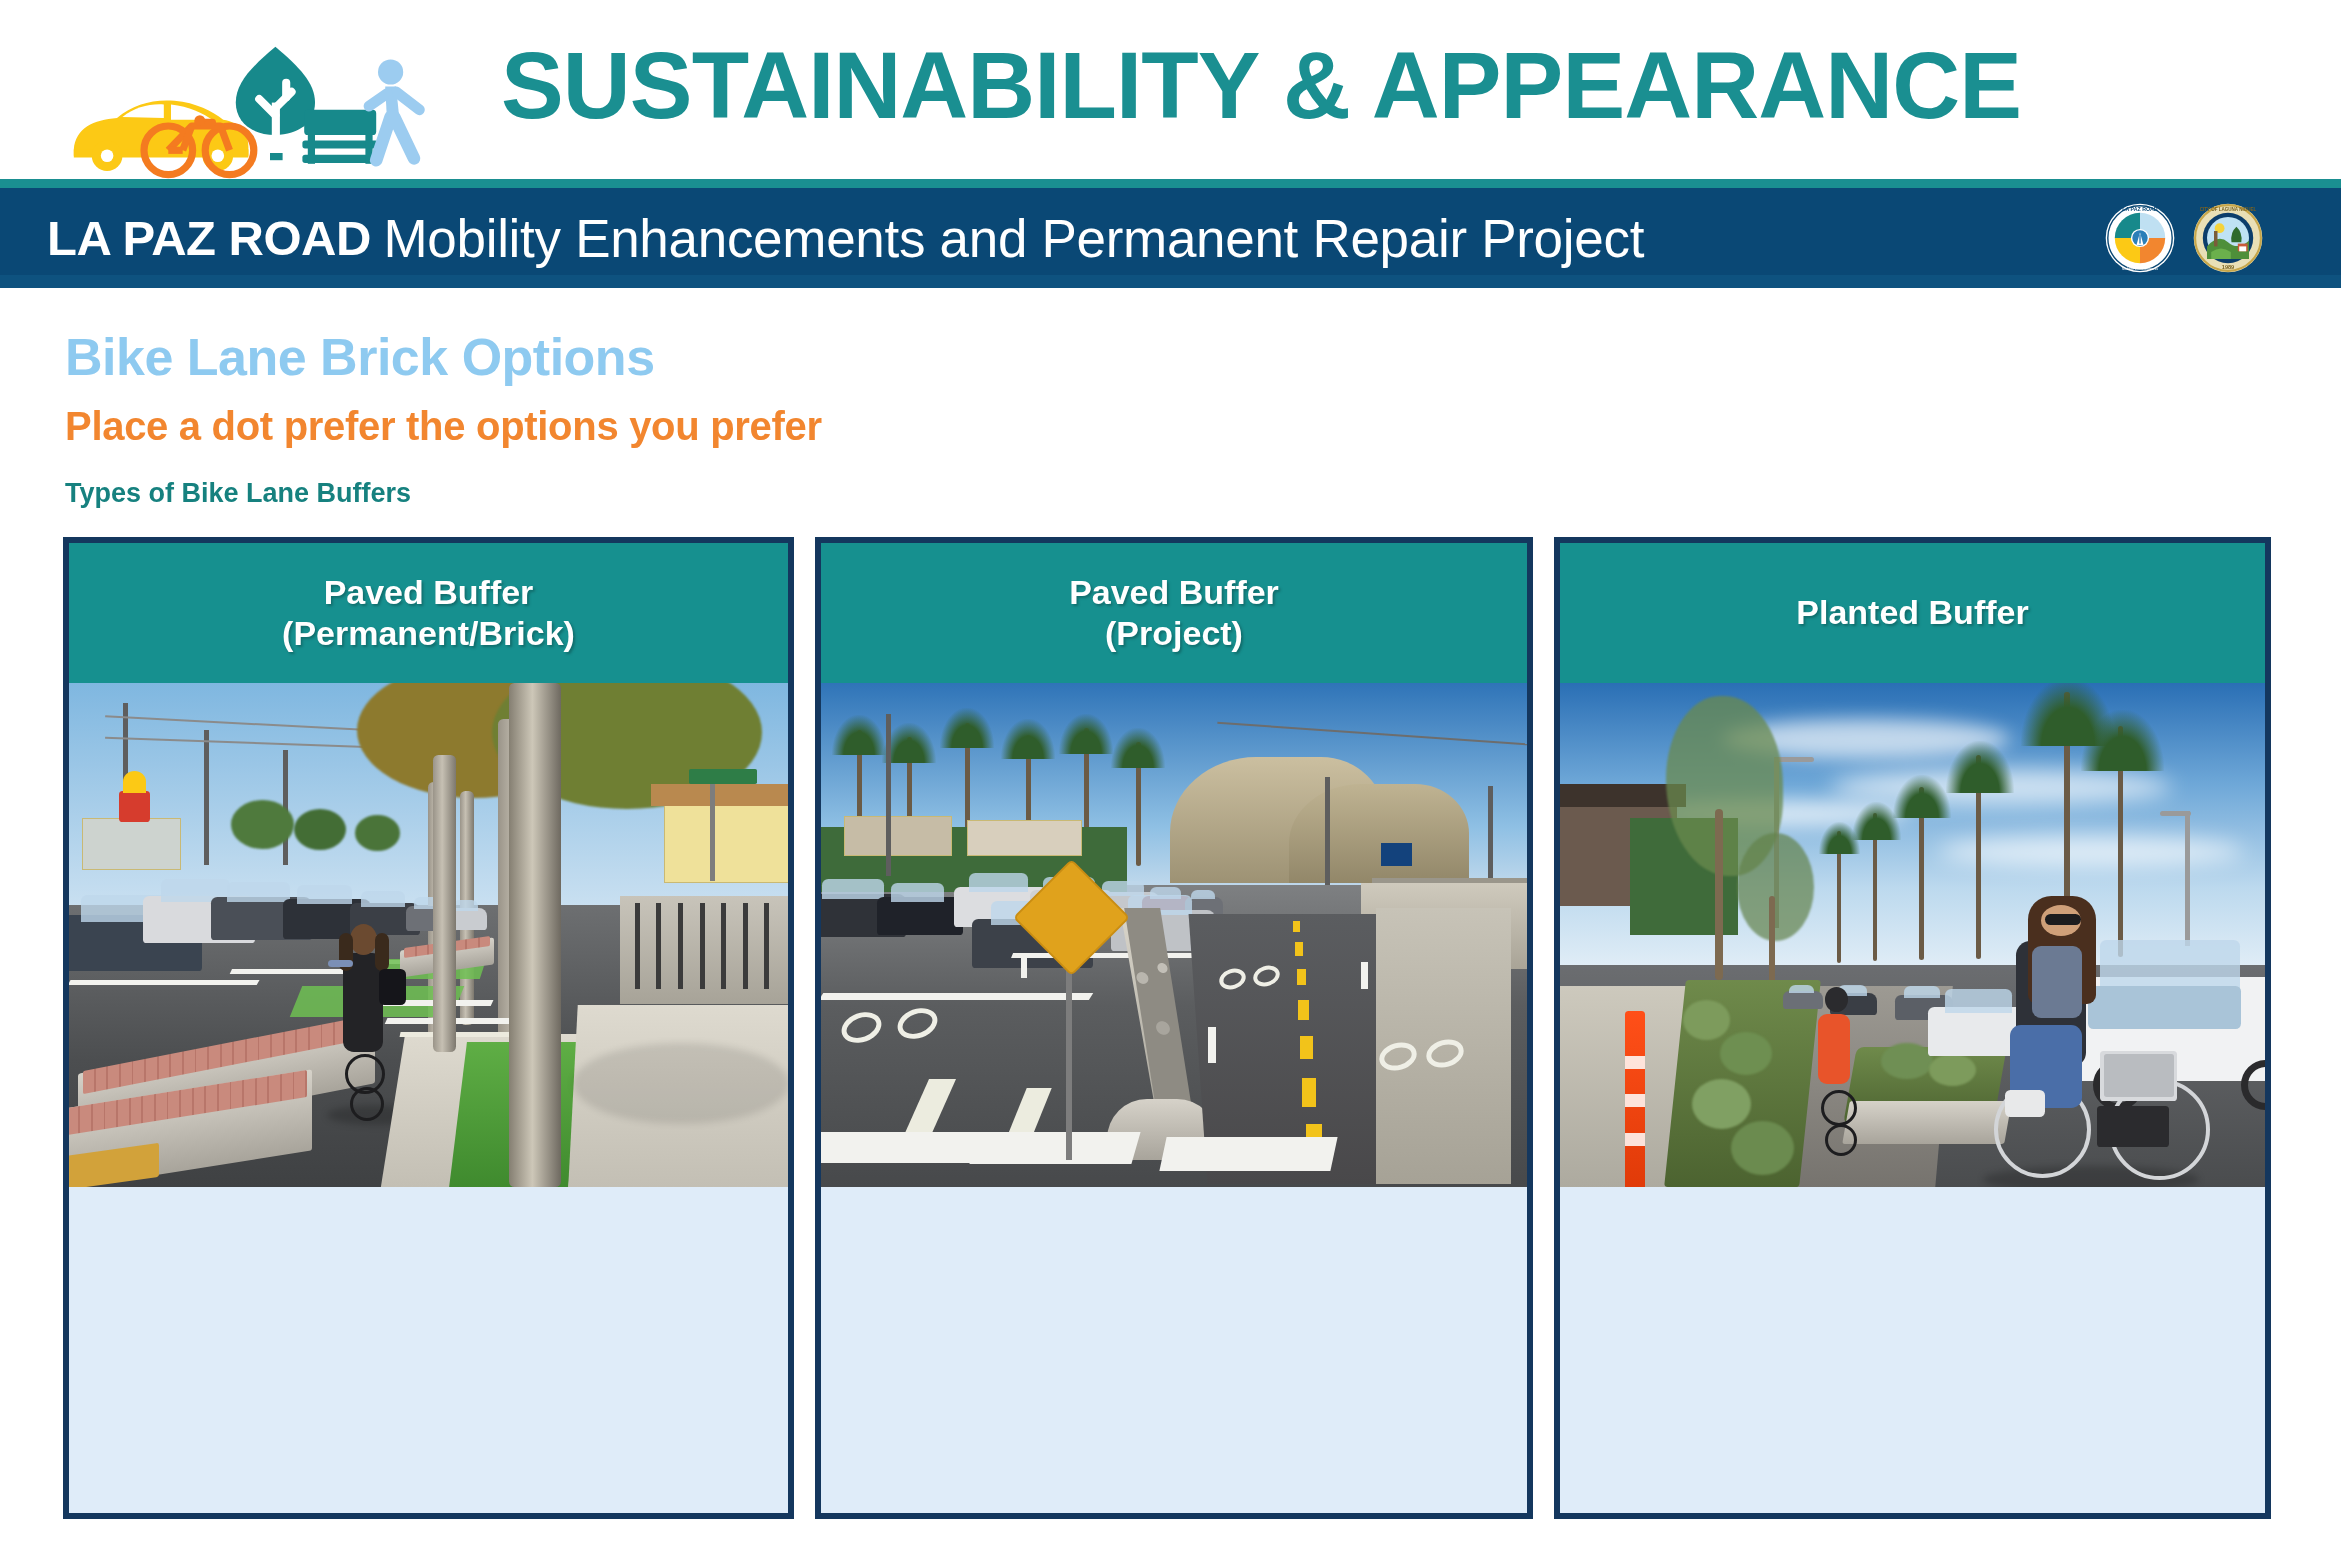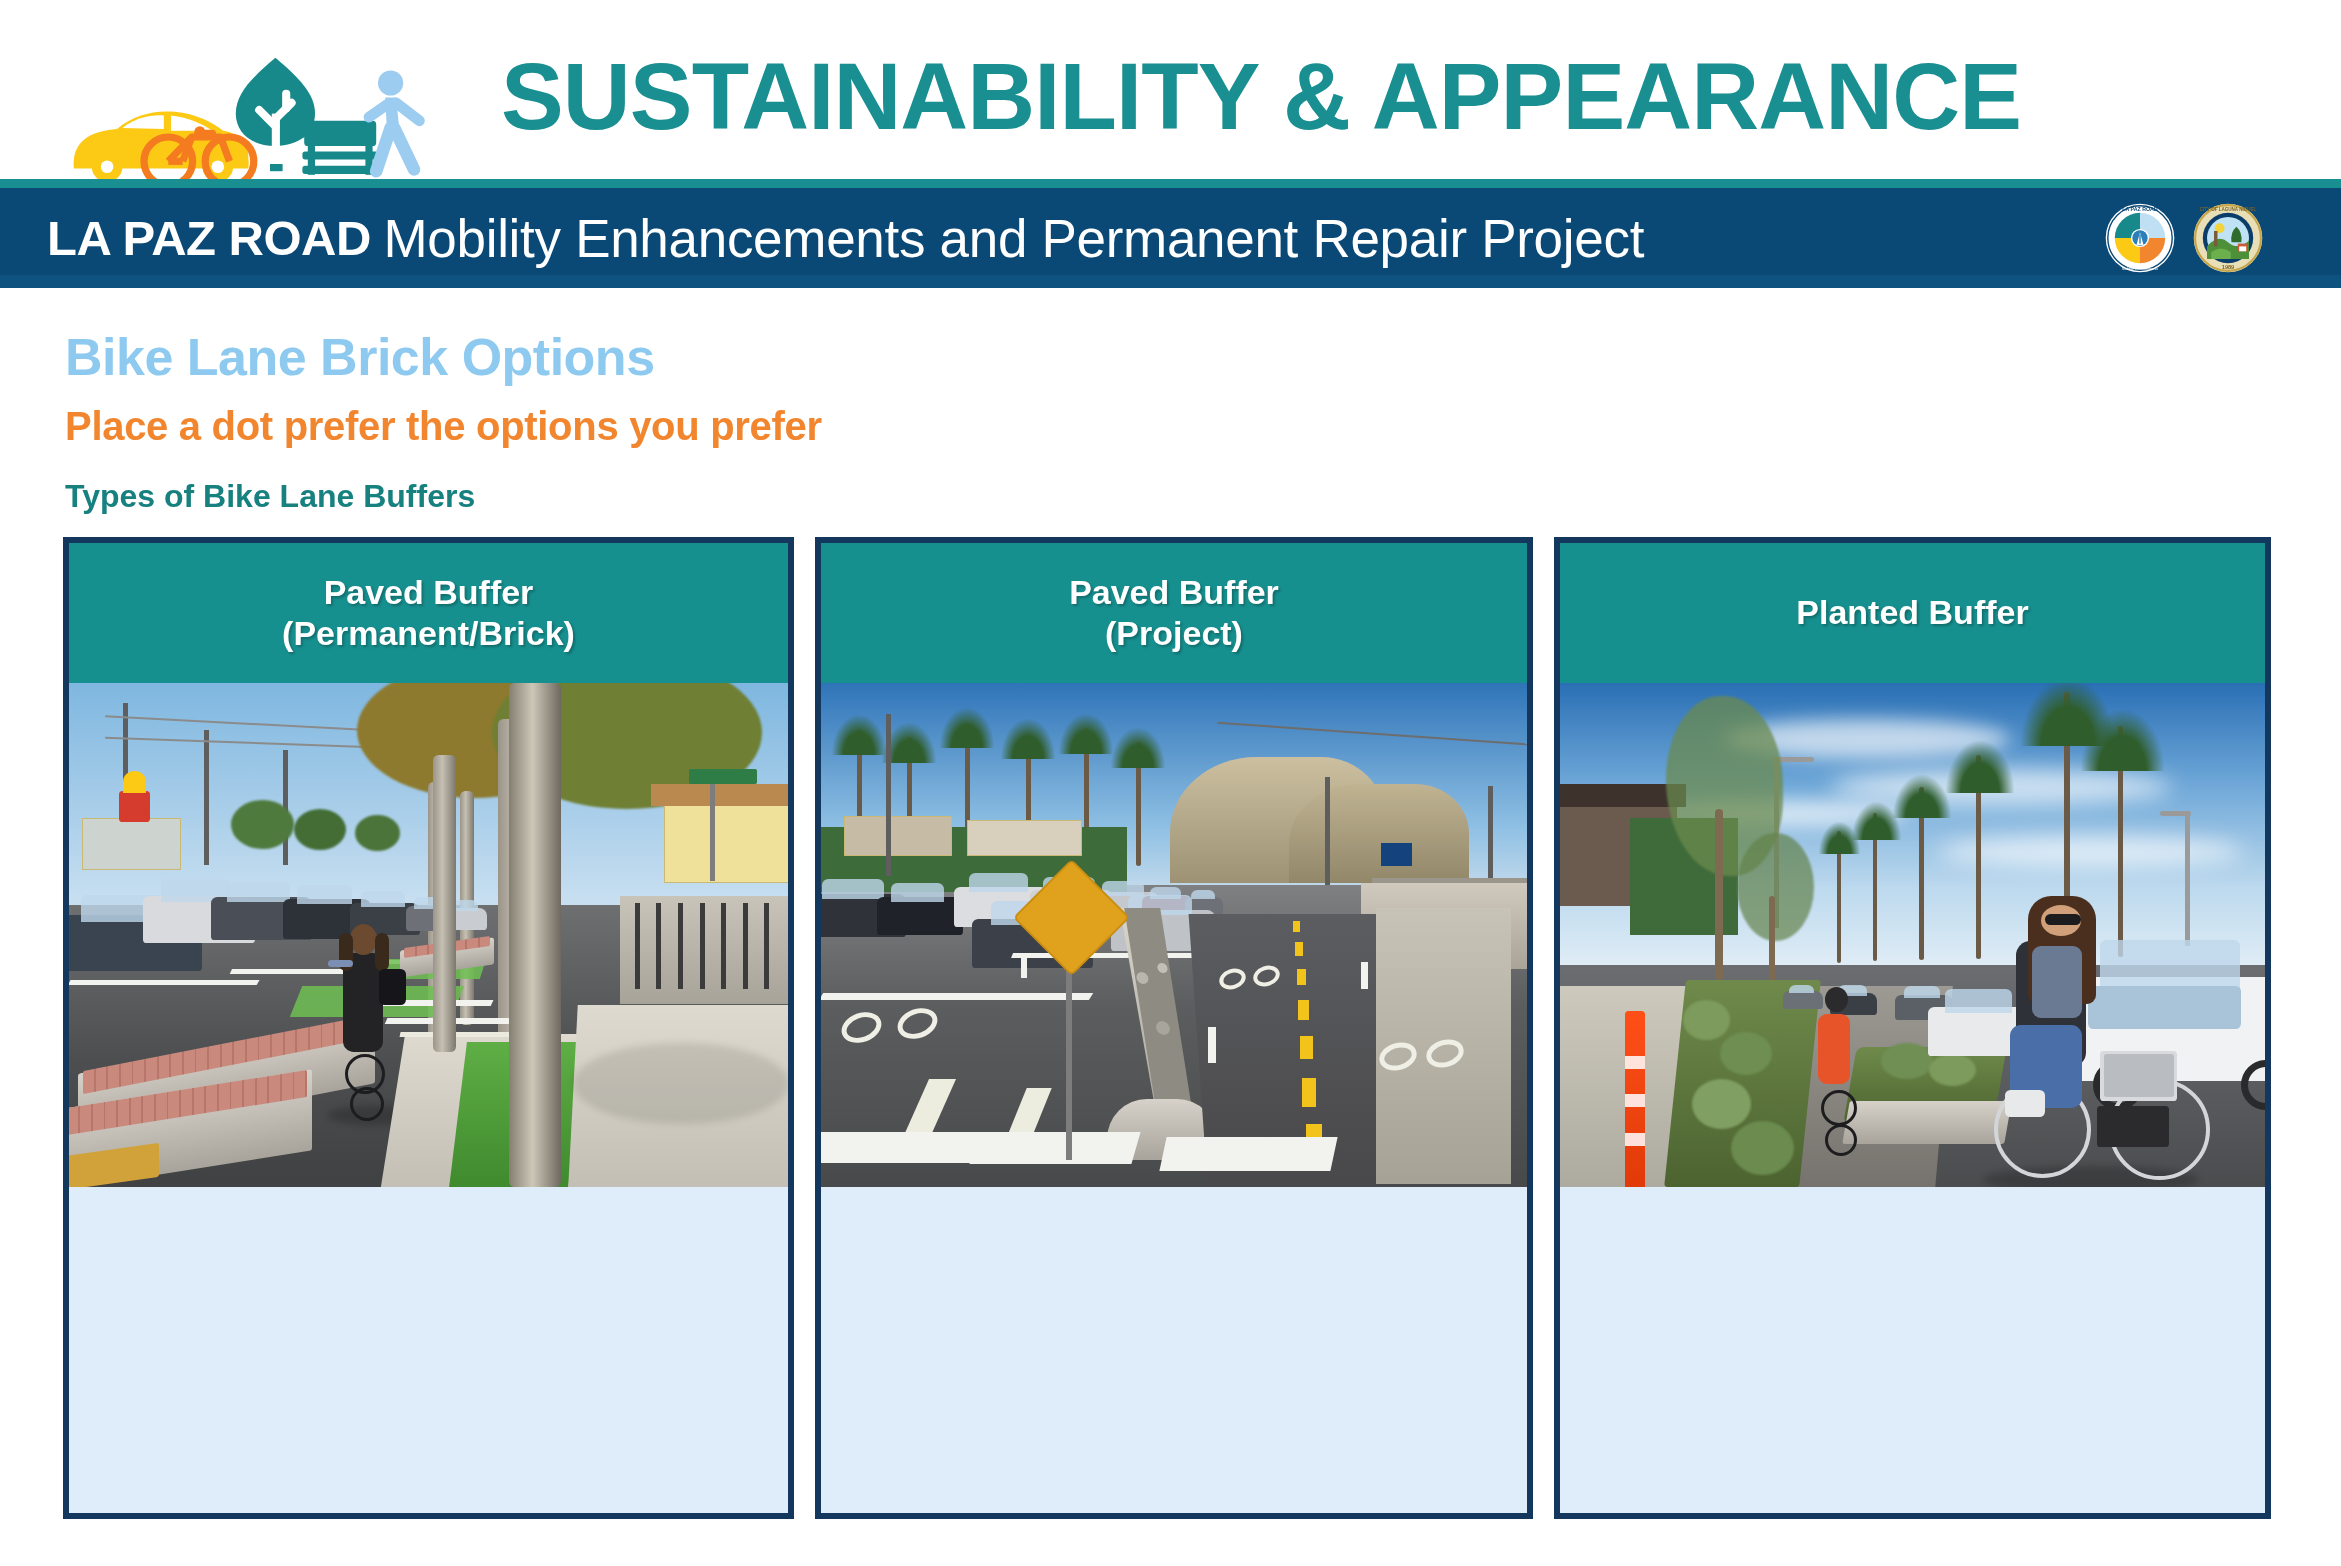--- a/index.html
+++ b/index.html
@@ -9,21 +9,20 @@
     font-family:"Liberation Sans", sans-serif;
     background:#ffffff;
     overflow:hidden;
     position:relative;
   }
 
   
   .header-top {
     position:absolute; left:0; top:0; width:2342px; height:180px;
     background:#ffffff;
-    margin-top:11px;
   }
   .logo-art {
     position:absolute; left:63px; top:27px; width:378px; height:153px;
   }
   .poster-title {
     position:absolute; left:0; top:32px; width:2342px;
     text-align:center;
     color:#1a8f91;
     font-size:94px;
     font-weight:bold;
@@ -66,21 +65,21 @@
   .section-heading {
     position:absolute; left:65px; top:327px;
     color:#8ecaf0; font-size:52px; font-weight:bold; letter-spacing:-0.5px;
   }
   .section-instruction {
     position:absolute; left:65px; top:404px;
     color:#f2862f; font-size:40px; font-weight:bold; letter-spacing:-0.3px;
   }
   .section-kicker {
     position:absolute; left:65px; top:478px;
-    color:#16817f; font-size:32px; font-weight:bold;
+    color:#16817f; font-size:27px; font-weight:bold;
   }
 
   
   .cards { position:absolute; left:0; top:537px; width:2342px; height:991px; }
   .card {
     position:absolute; top:0;
     border:6.3px solid #14375e;
     background:#ffffff;
     overflow:hidden;
     display:flex; flex-direction:column;

